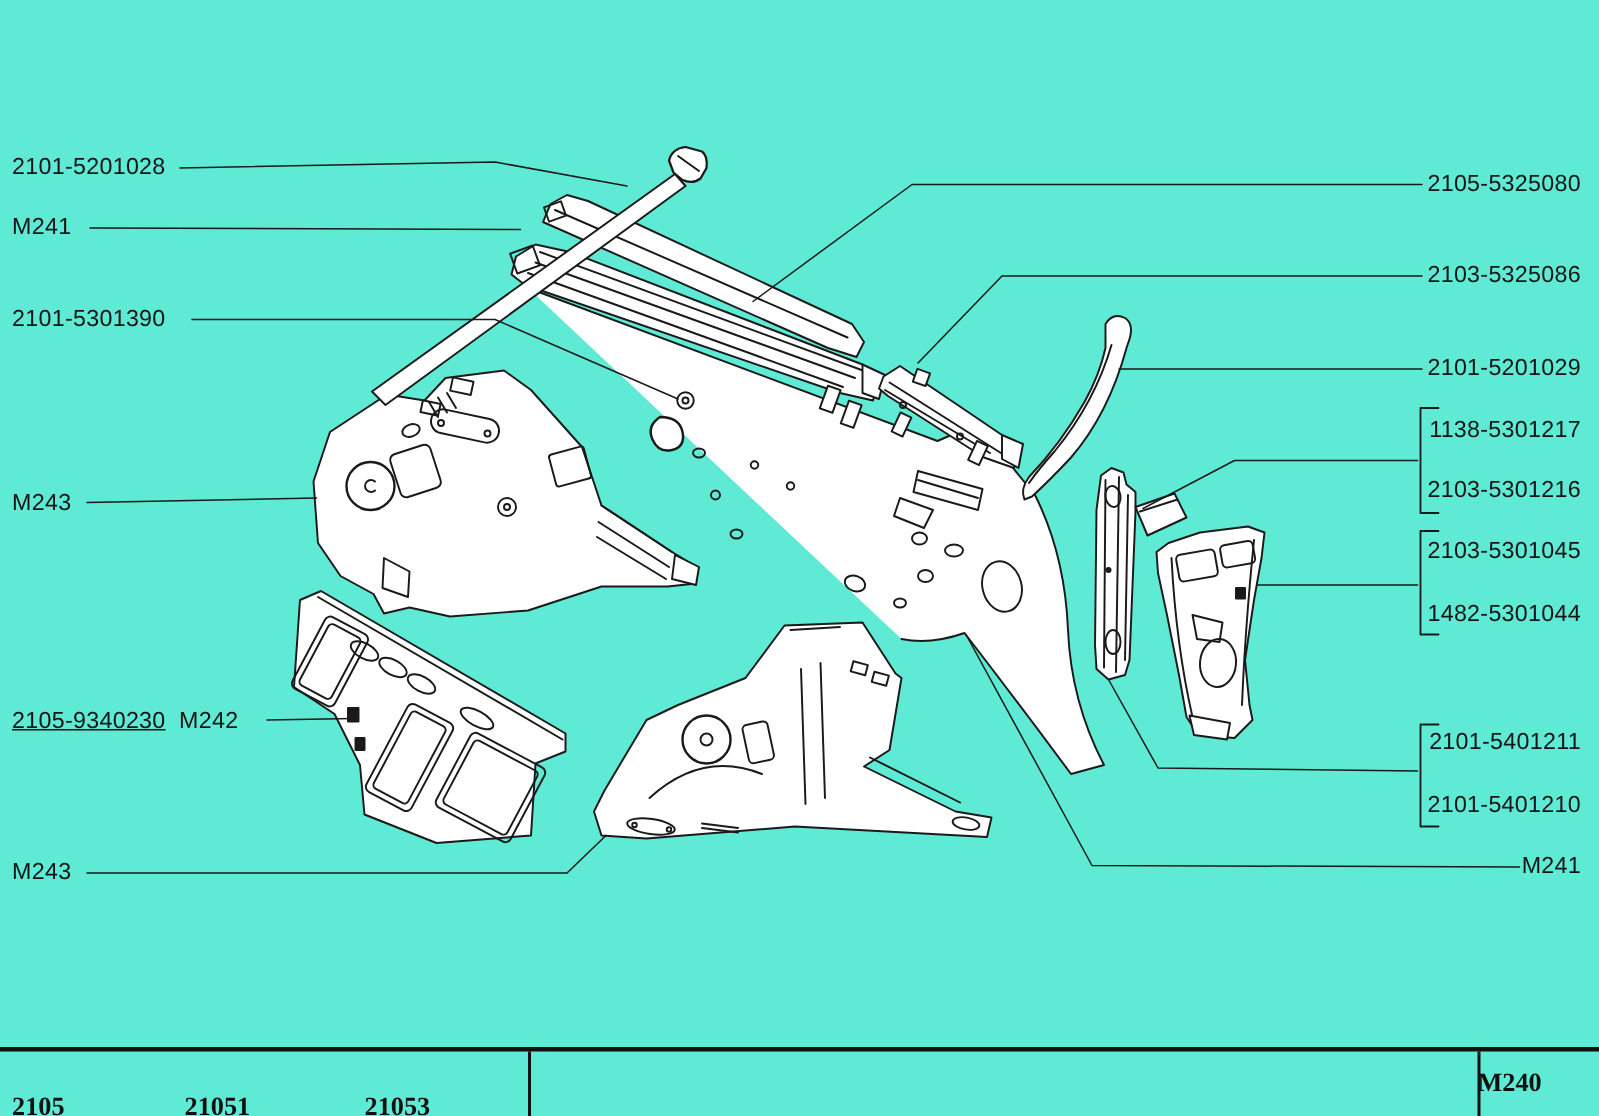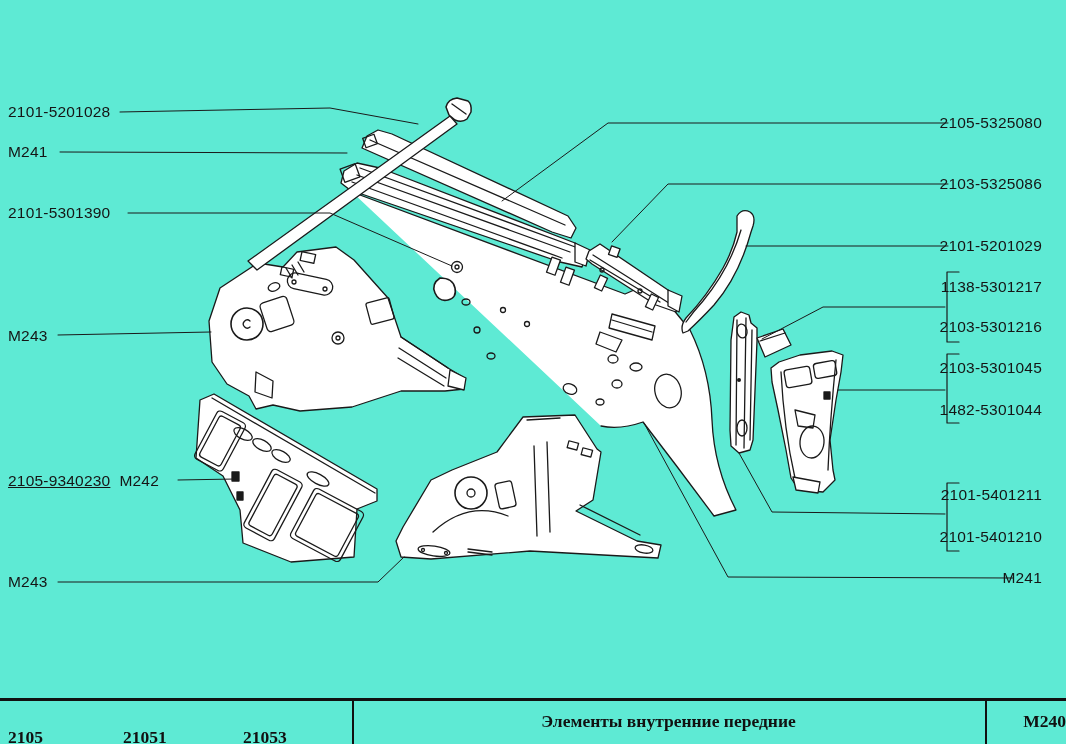--- a/index.html
+++ b/index.html
@@ -2,30 +2,30 @@
 <html><head>
 <meta charset="utf-8">
 <style>
   html,body{margin:0;padding:0;background:#fff;}
   #page{position:relative;width:1066px;height:744px;background:#5eead4;overflow:hidden;
         font-family:"Liberation Sans", sans-serif;color:#151515;}
   svg{position:absolute;left:0;top:0;}
   .lbl{position:absolute;font-size:15.5px;line-height:18px;white-space:nowrap;
        transform:translateY(-50%);letter-spacing:0.2px;}
   .lbl.left{left:8px;}
-  .lbl.right{right:24px;text-align:right;}
+  .lbl.right{right:12px;text-align:right;}
   .u{text-decoration:underline;}
   .m2{margin-left:9px;}
   .footer{position:absolute;left:0;top:698px;width:1066px;height:46px;
           border-top:3px solid #111;font-family:"Liberation Serif", serif;
           font-weight:bold;font-size:17.5px;color:#111;}
   .fcell{position:absolute;top:26px;}
   .fdiv{position:absolute;top:0;height:46px;border-left:2px solid #111;}
   .ftitle{position:absolute;left:352px;width:633px;top:10px;text-align:center;}
-  .fcode{position:absolute;left:985px;width:81px;top:10px;text-align:right;}
+  .fcode{position:absolute;left:985px;width:81px;top:10px;text-align:left;}
 </style>
 </head>
 <body>
 
 <div id="page">
 
   <svg width="1066" height="744" viewBox="0 0 1066 744" fill="none" stroke="#1a1a1a" stroke-width="1.3" stroke-linejoin="round" stroke-linecap="round">
 
     <g>
       <path fill="#fff" d="M352,192 L625,294 L641,287 L668,303 L690,330
@@ -219,17 +219,16 @@
   <div class="lbl right" style="top:495px">2101-5401211</div>
   <div class="lbl right" style="top:537px">2101-5401210</div>
   <div class="lbl right" style="top:578px">M241</div>
 
   <div class="footer">
     <span class="fcell" style="left:8px">2105</span>
     <span class="fcell" style="left:123px">21051</span>
     <span class="fcell" style="left:243px">21053</span>
     <div class="fdiv" style="left:352px"></div>
     <div class="fdiv" style="left:985px"></div>
-    <div class="ftitle">Элементы внутренние передние</div>
     <div class="fcode">М240</div>
   </div>
 
 </div>
 
 </body></html>

